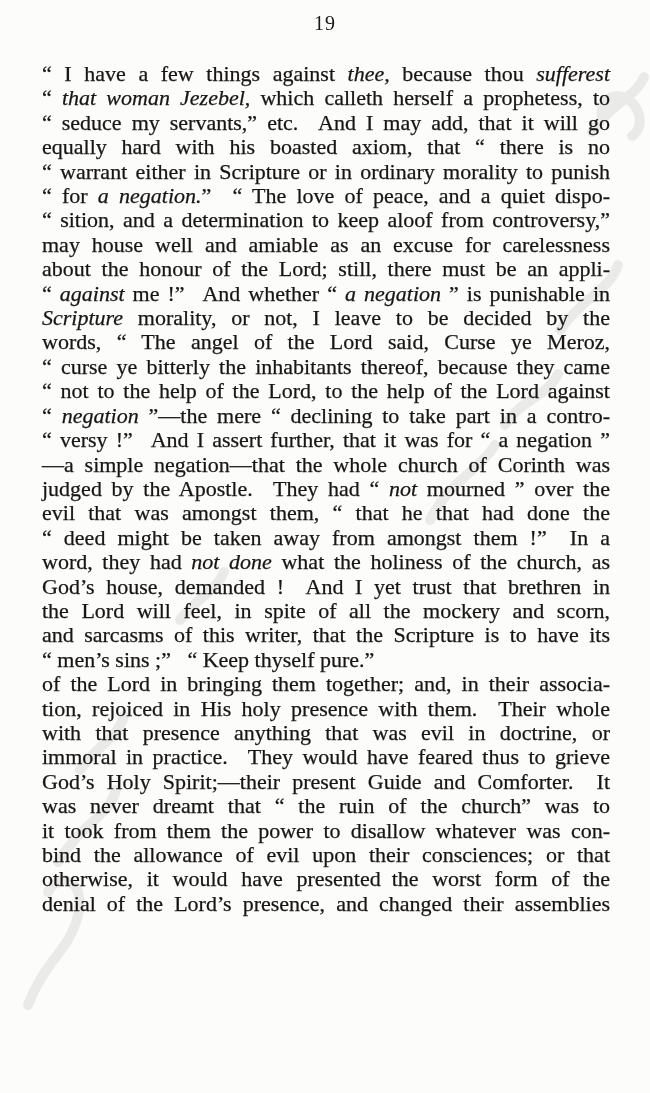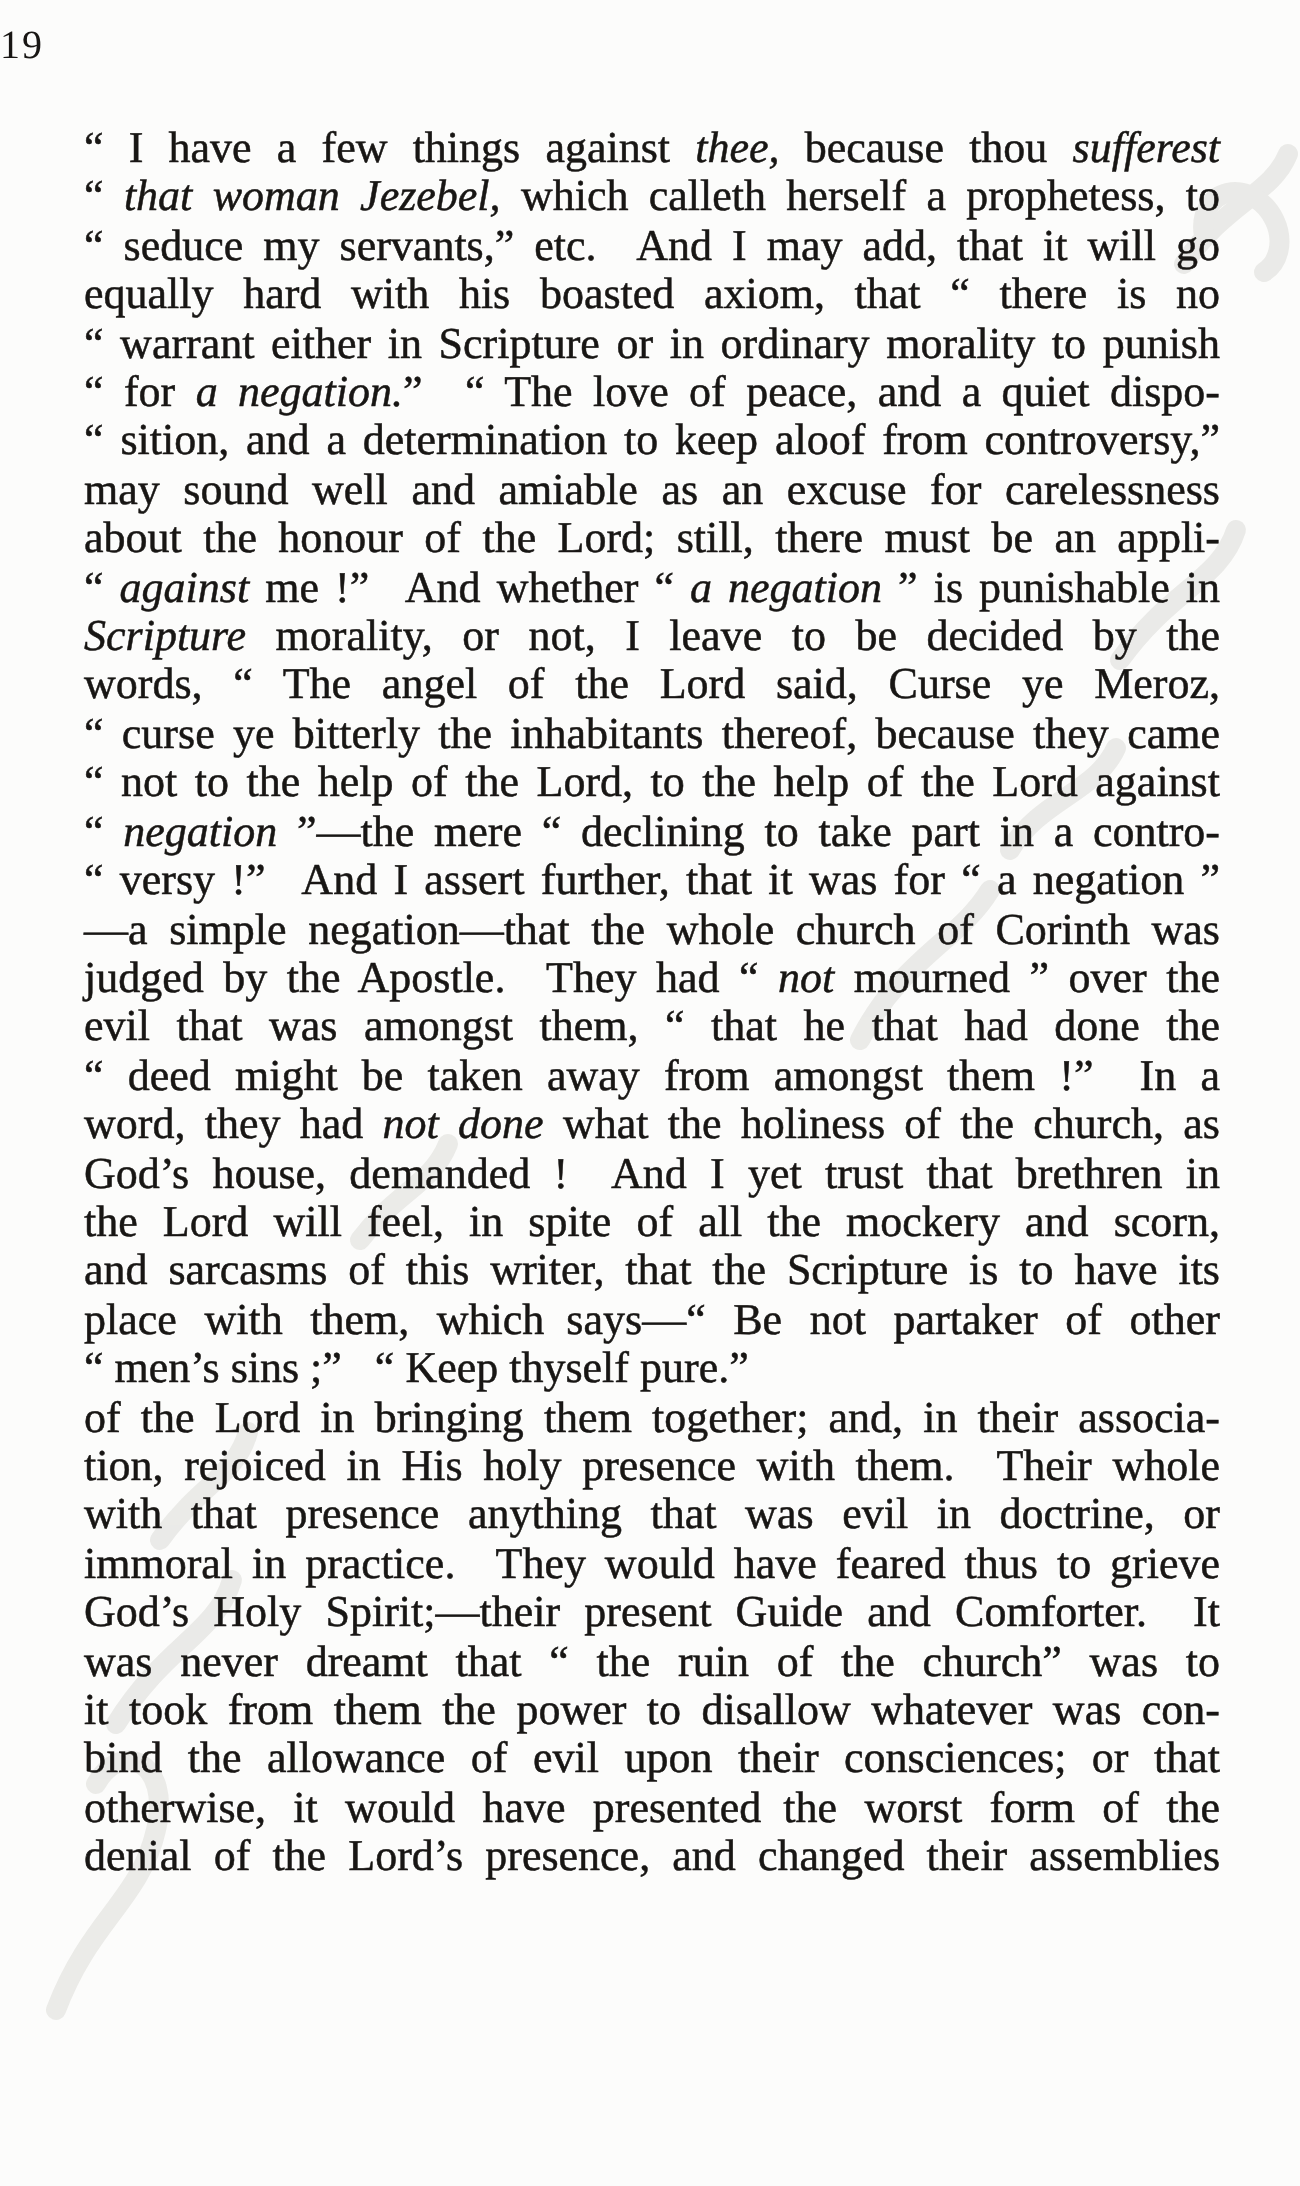--- a/index.html
+++ b/index.html
@@ -17,21 +17,21 @@
     color:var(--ink);
   }
   .scan-page{position:absolute;inset:0;}
   .watermark{
     position:absolute;inset:0;
     pointer-events:none;
   }
   .pageno{
     position:absolute;
     top:12px;left:0;width:650px;
-    text-align:left;
+    text-align:center;
     font-size:20px;
     letter-spacing:1px;
     font-weight:normal;
   }
   .body-text{
     position:absolute;
     left:42px;top:62px;
     width:568px;
     font-size:22px;
     line-height:24.4px;
@@ -68,38 +68,37 @@
   <div class="pageno">19</div>
 
   <div class="body-text">
       <div class="line">“ I have a few things against <span class="it">thee,</span> because thou <span class="it">sufferest</span></div>
       <div class="line">“ <span class="it">that woman Jezebel,</span> which calleth herself a prophetess, to</div>
       <div class="line">“ seduce my servants,” etc.  And I may add, that it will go</div>
       <div class="line">equally hard with his boasted axiom, that “ there is no</div>
       <div class="line">“ warrant either in Scripture or in ordinary morality to punish</div>
       <div class="line">“ for <span class="it">a negation.</span>”  “ The love of peace, and a quiet dispo-</div>
       <div class="line">“ sition, and a determination to keep aloof from controversy,”</div>
-      <div class="line">may sound well and amiable as an excuse for carelessness</div>
+      <div class="line">may house well and amiable as an excuse for carelessness</div>
       <div class="line">about the honour of the Lord; still, there must be an appli-</div>
       <div class="line">“ <span class="it">against</span> me !”  And whether “ <span class="it">a negation</span> ” is punishable in</div>
       <div class="line"><span class="it">Scripture</span> morality, or not, I leave to be decided by the</div>
       <div class="line">words, “ The angel of the Lord said, Curse ye Meroz,</div>
       <div class="line">“ curse ye bitterly the inhabitants thereof, because they came</div>
       <div class="line">“ not to the help of the Lord, to the help of the Lord against</div>
       <div class="line">“ <span class="it">negation</span> ”—the mere “ declining to take part in a contro-</div>
       <div class="line">“ versy !”  And I assert further, that it was for “ a negation ”</div>
       <div class="line">—a simple negation—that the whole church of Corinth was</div>
       <div class="line">judged by the Apostle.  They had “ <span class="it">not</span> mourned ” over the</div>
       <div class="line">evil that was amongst them, “ that he that had done the</div>
       <div class="line">“ deed might be taken away from amongst them !”  In a</div>
       <div class="line">word, they had <span class="it">not done</span> what the holiness of the church, as</div>
       <div class="line">God’s house, demanded !  And I yet trust that brethren in</div>
       <div class="line">the Lord will feel, in spite of all the mockery and scorn,</div>
       <div class="line">and sarcasms of this writer, that the Scripture is to have its</div>
-      <div class="line">place with them, which says—“ Be not partaker of other</div>
       <div class="line ragged">“ men’s sins ;”  “ Keep thyself pure.”</div>
       <div class="line">of the Lord in bringing them together; and, in their associa-</div>
       <div class="line">tion, rejoiced in His holy presence with them.  Their whole</div>
       <div class="line">with that presence anything that was evil in doctrine, or</div>
       <div class="line">immoral in practice.  They would have feared thus to grieve</div>
       <div class="line">God’s Holy Spirit;—their present Guide and Comforter.  It</div>
       <div class="line">was never dreamt that “ the ruin of the church” was to</div>
       <div class="line">it took from them the power to disallow whatever was con-</div>
       <div class="line">bind the allowance of evil upon their consciences; or that</div>
       <div class="line">otherwise, it would have presented the worst form of the</div>

